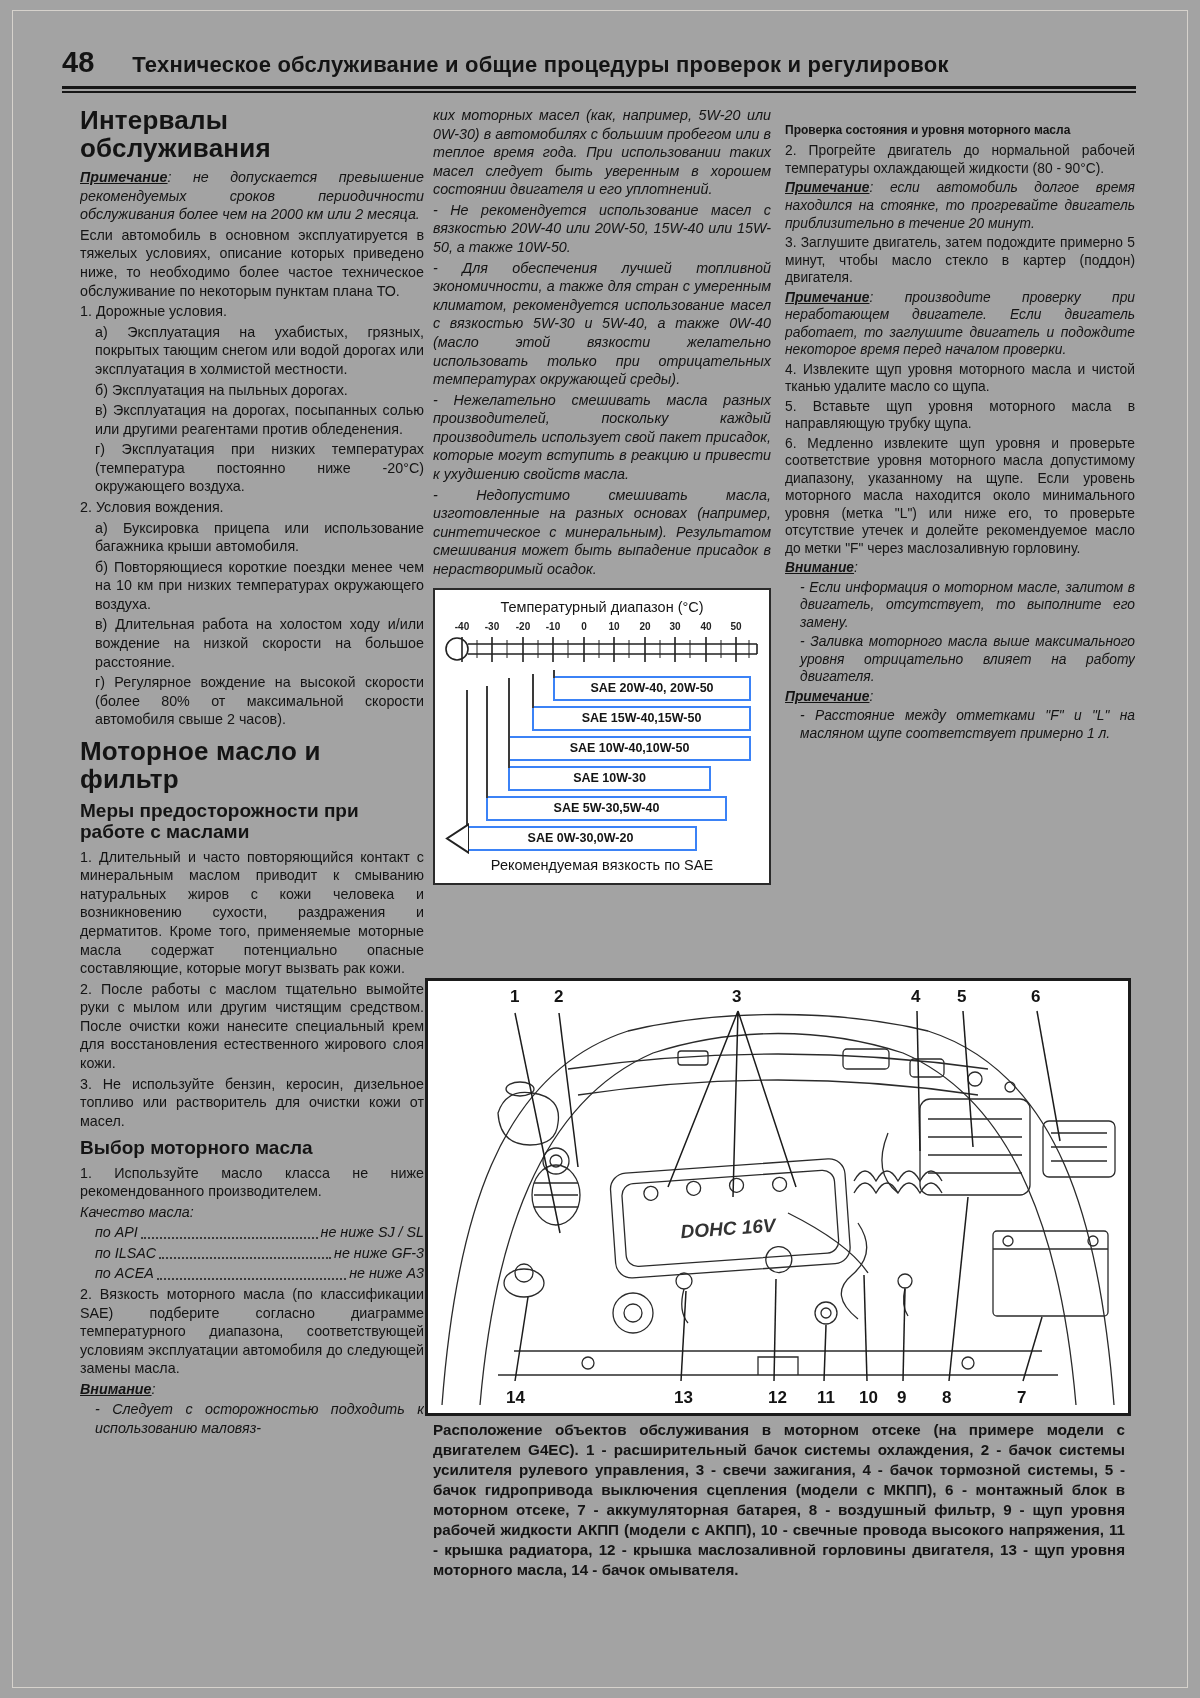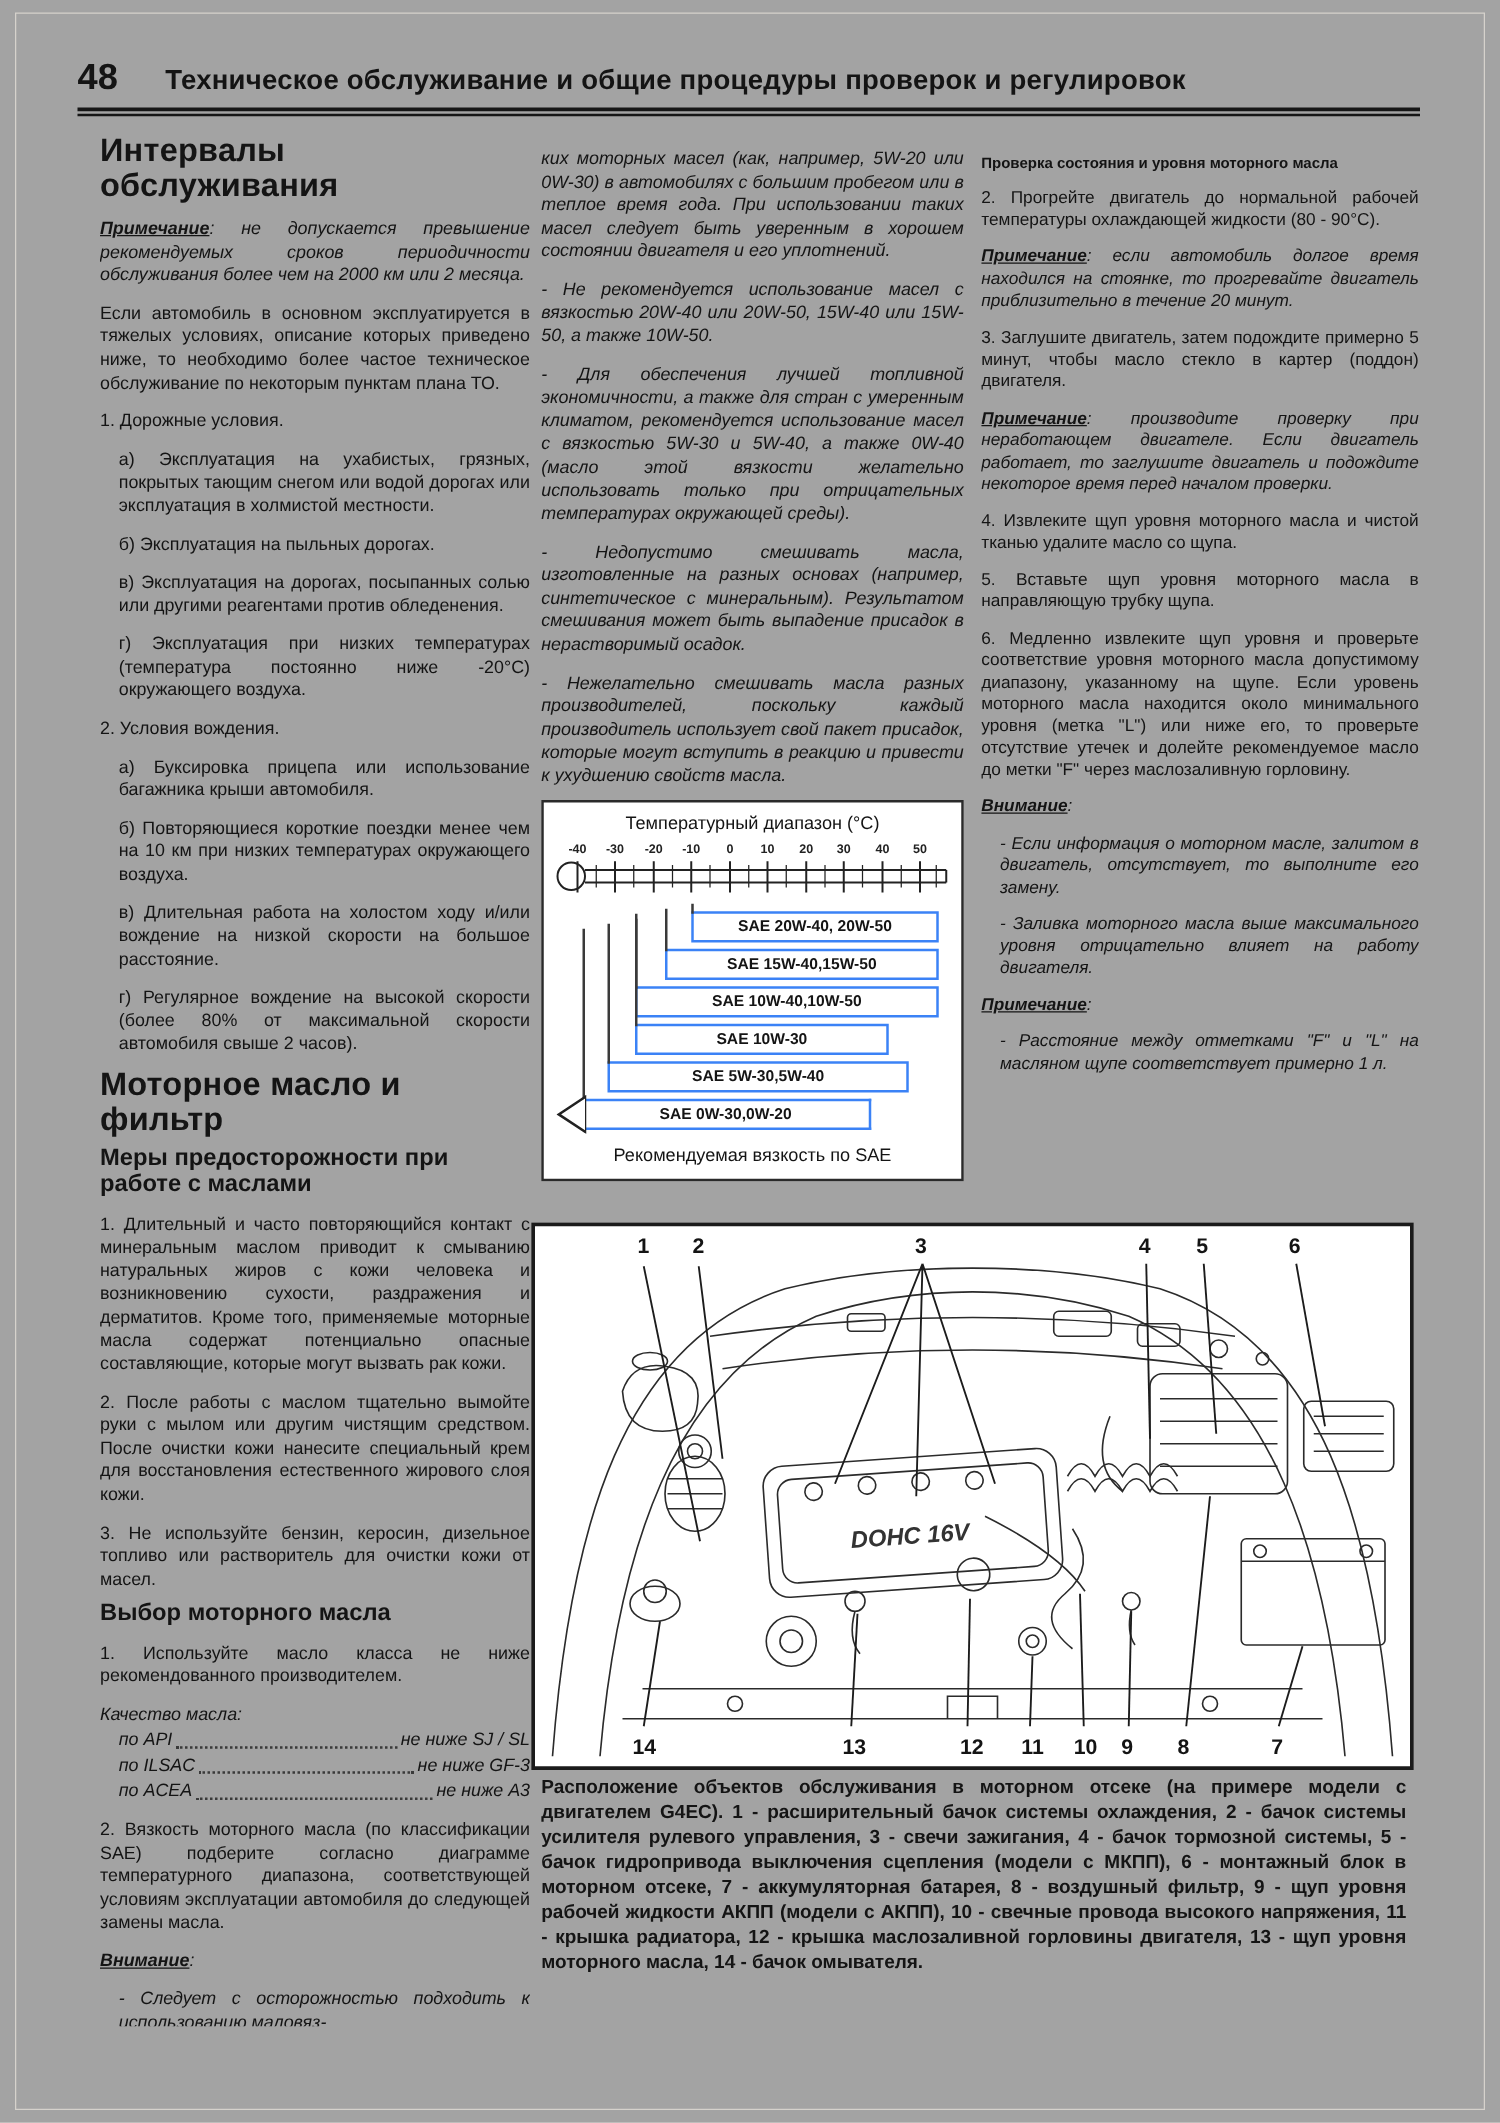--- a/index.html
+++ b/index.html
@@ -12,21 +12,21 @@
           border-bottom:3px solid #161616;padding-bottom:7px;}
   .header:after{content:"";position:absolute;left:0;right:0;bottom:-7px;border-bottom:2px solid #161616;}
   .page-num{font-size:29px;font-weight:bold;margin-right:38px;}
   .page-title{font-size:22px;font-weight:bold;letter-spacing:.2px;}
 
   
   .col{position:absolute;top:106px;text-align:justify;font-size:14.3px;line-height:1.3;}
   #col1{left:80px;width:344px;height:1515px;overflow:hidden;}
   #col2{left:433px;width:338px;}
   #col3{left:785px;width:350px;font-size:13.8px;line-height:1.27;height:868px;overflow:hidden;}
-  .col p{margin:12px 0 2px;}
+  .col p{margin:0 0 2px;}
   .sub{padding-left:15px;}
   h1.sec{font-size:26px;line-height:1.08;font-weight:bold;margin:8px 0 6px;text-align:left;letter-spacing:.2px;}
   h2.sec{font-size:19px;line-height:1.12;font-weight:bold;margin:7px 0 5px;text-align:left;}
   #col1 h1.sec:first-child{margin-top:0;}
   #col3 h2.sec:first-child{margin-top:18px;font-size:12px;}
   .it{font-style:italic;}
   .ulabel{font-style:italic;text-decoration:underline;font-weight:bold;}
   .dotrow{display:flex;font-style:italic;padding-left:15px;margin:0 0 2px;}
   .dotrow .dots{flex:1;border-bottom:2px dotted #3a3a3a;margin:0 3px 3px;}
 
@@ -103,22 +103,22 @@
     </div>
     <p>2. Вязкость моторного масла (по классификации SAE) подберите согласно диаграмме температурного диапазона, соответствующей условиям эксплуатации автомобиля до следующей замены масла.</p>
     <p><span class="ulabel">Внимание</span><span class="it">:</span></p>
     <p class="it sub">- Следует с осторожностью подходить к использованию маловяз-</p>
   </div>
 
   <div class="col" id="col2">
     <p class="it">ких моторных масел (как, например, 5W-20 или 0W-30) в автомобилях с большим пробегом или в теплое время года. При использовании таких масел следует быть уверенным в хорошем состоянии двигателя и его уплотнений.</p>
     <p class="it">- Не рекомендуется использование масел с вязкостью 20W-40 или 20W-50, 15W-40 или 15W-50, а также 10W-50.</p>
     <p class="it">- Для обеспечения лучшей топливной экономичности, а также для стран с умеренным климатом, рекомендуется использование масел с вязкостью 5W-30 и 5W-40, а также 0W-40 (масло этой вязкости желательно использовать только при отрицательных температурах окружающей среды).</p>
+    <p class="it">- Нежелательно смешивать масла разных производителей, поскольку каждый производитель использует свой пакет присадок, которые могут вступить в реакцию и привести к ухудшению свойств масла.</p>
     <p class="it">- Недопустимо смешивать масла, изготовленные на разных основах (например, синтетическое с минеральным). Результатом смешивания может быть выпадение присадок в нерастворимый осадок.</p>
-    <p class="it">- Нежелательно смешивать масла разных производителей, поскольку каждый производитель использует свой пакет присадок, которые могут вступить в реакцию и привести к ухудшению свойств масла.</p>
 
     <div id="sae">
       <p class="sae-title">Температурный диапазон (°С)</p>
       <div class="thermo-wrap">
         <svg width="316" height="50" viewBox="0 0 316 50">
           <g font-family="Liberation Sans, sans-serif" font-size="10" font-weight="bold" fill="#222" text-anchor="middle">
             <text x="18" y="11">-40</text>
             <text x="48" y="11">-30</text>
             <text x="79" y="11">-20</text>
             <text x="109" y="11">-10</text>

